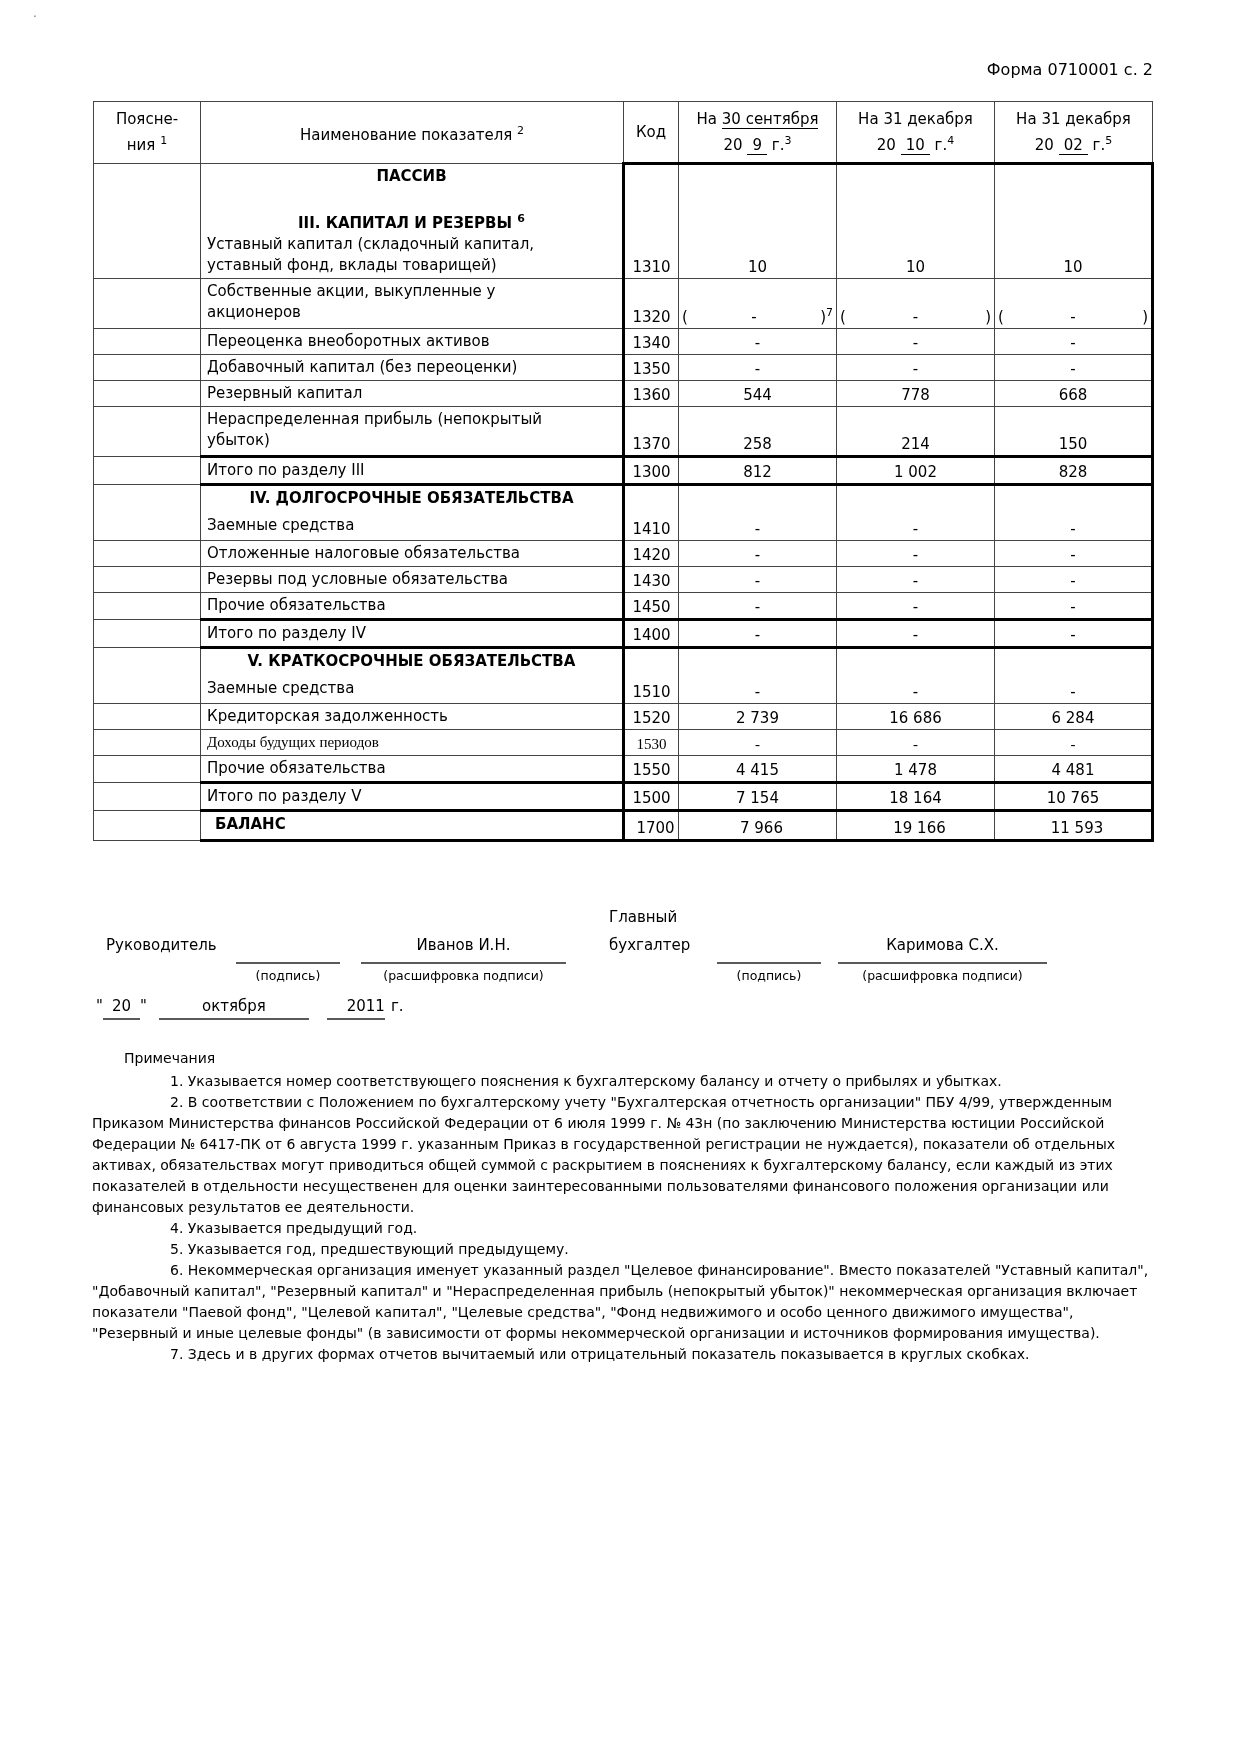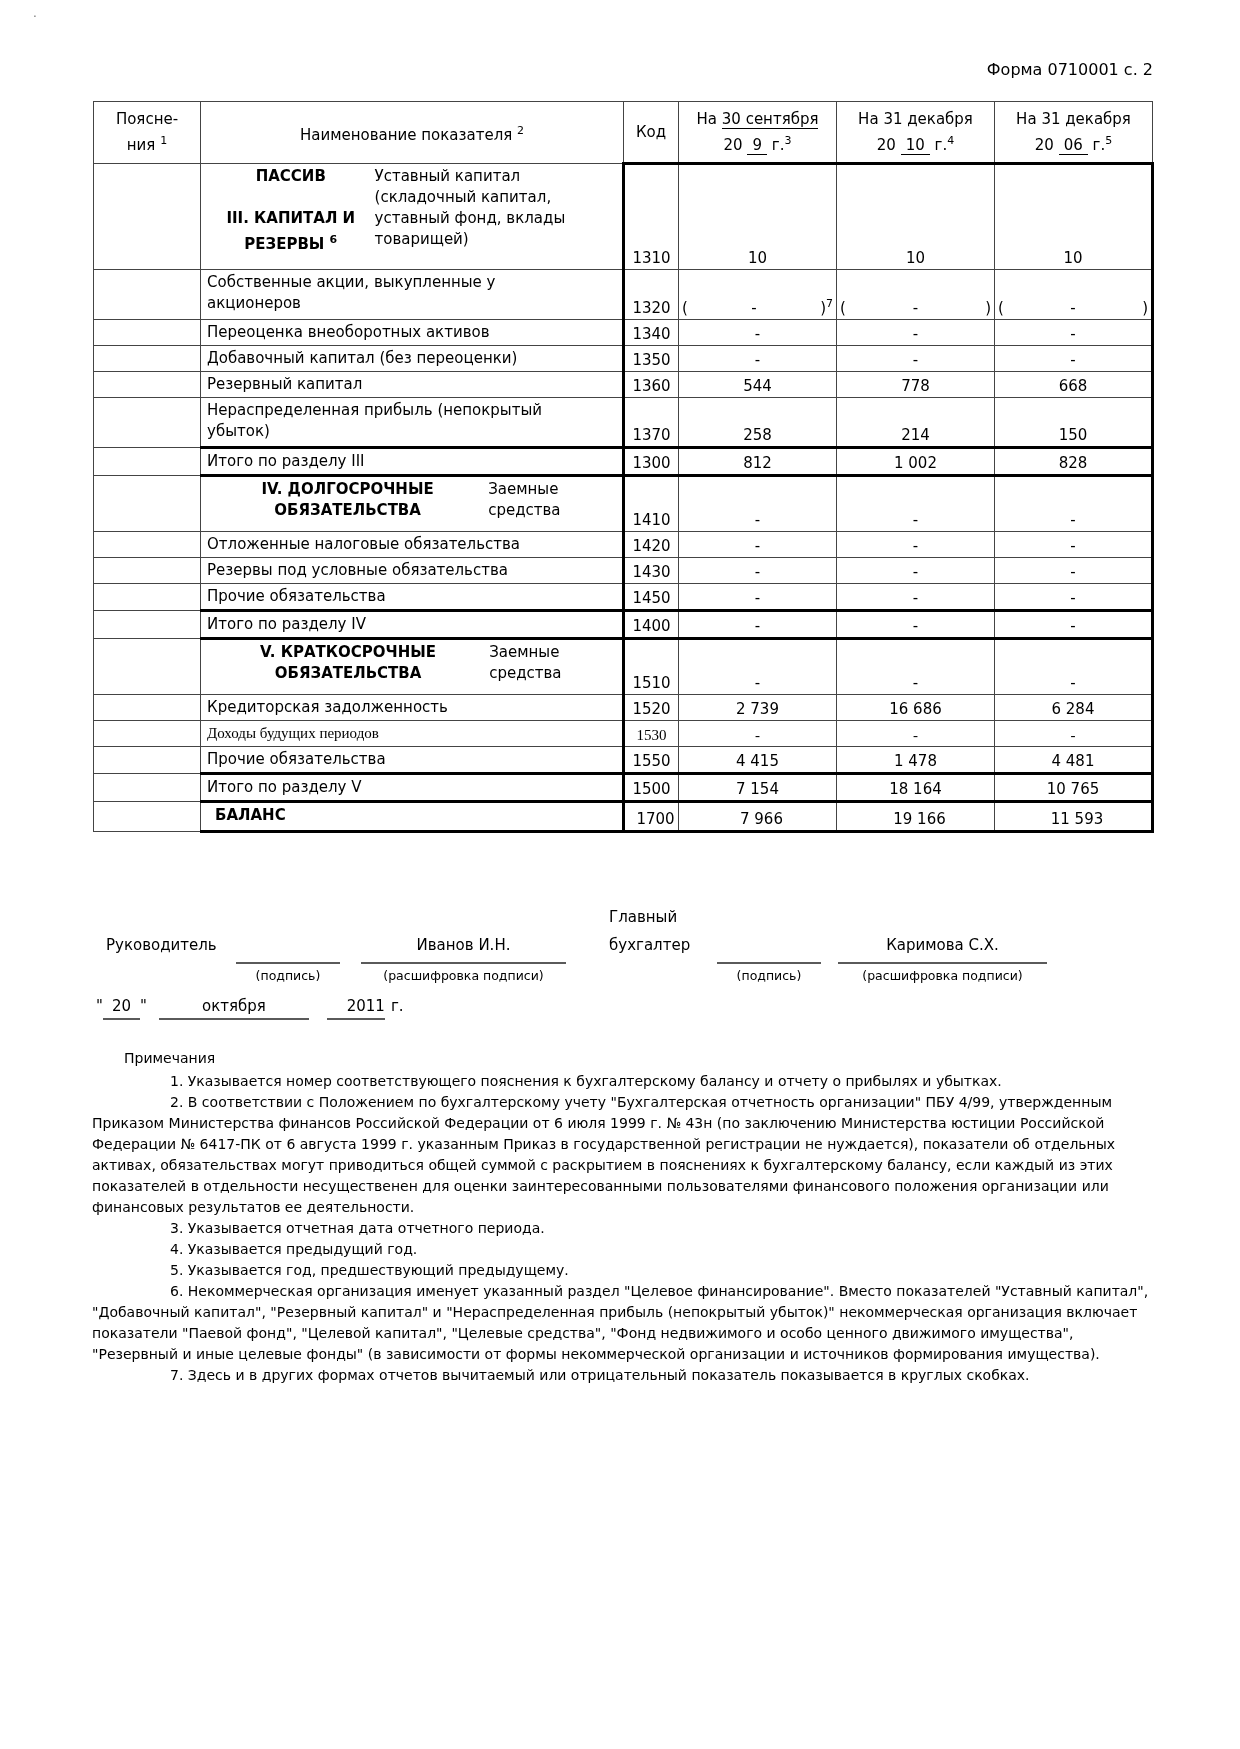--- a/index.html
+++ b/index.html
@@ -26,21 +26,21 @@
   table.balance thead th{height:60px;text-align:center;vertical-align:middle;line-height:21px;}
   table.balance thead th.thick-bottom{border-bottom:3px solid #000;}
   tbody td{vertical-align:bottom;}
   tbody td.expl-col{}
   tbody td.name-col{text-align:left;vertical-align:top;}
   tbody td.code-col{border-left:3px solid #000;text-align:center;padding-bottom:2px;}
   tbody td.value-col{text-align:center;padding-bottom:2px;}
   tbody td.value-col:last-child{border-right:3px solid #000;}
   tbody tr.total td:not(.expl-col){border-top:3px solid #000;border-bottom:3px solid #000;}
   tbody tr:last-child td:not(.expl-col){border-bottom:3px solid #000;padding-left:8px;}
-  .name-wrap{display:flex;flex-direction:row;justify-content:space-between;padding:2px 6px;box-sizing:border-box;}
+  .name-wrap{display:flex;flex-direction:column;justify-content:space-between;padding:2px 6px;box-sizing:border-box;}
   .titles{text-align:center;font-weight:bold;}
   .title-line{line-height:21px;}
   .title-line sup{font-weight:bold;}
   .names .name-line{line-height:21px;}
   .names.b{font-weight:bold;}
   .paren-wrap{display:flex;justify-content:space-between;align-items:flex-end;padding:0 3px;}
   .u{border-bottom:1px solid #000;}
   .u-year{border-bottom:1px solid #000;padding:0 5px;}
   sup{font-size:11px;}
 
@@ -99,21 +99,21 @@
           <span>На</span>
           <span>31 декабря</span><br>
           <span>20</span>
           <span class="u-year">10</span>
           <span>г.</span><sup>4</sup>
         </th>
         <th class="thick-bottom">
           <span>На</span>
           <span>31 декабря</span><br>
           <span>20</span>
-          <span class="u-year">06</span>
+          <span class="u-year">02</span>
           <span>г.</span><sup>5</sup>
         </th>
       </tr>
     </thead>
     <tbody>
         <tr style="height: 106px;">
           <td class="expl-col"></td>
           <td class="name-col">
             <div class="name-wrap" style="min-height: 102px;">
               <div class="titles">
@@ -422,21 +422,20 @@
     <span class="monthu">октября</span>
     <span class="yearu">2011</span>
     <span class="gsuf">г.</span>
   </div>
 
   <div class="notes">
     <div class="notes-heading">Примечания</div>
     <div>
         <p>1. Указывается номер соответствующего пояснения к бухгалтерскому балансу и отчету о прибылях и убытках.</p>
         <p>2. В соответствии с Положением по бухгалтерскому учету "Бухгалтерская отчетность организации" ПБУ 4/99, утвержденным Приказом Министерства финансов Российской Федерации от 6 июля 1999 г. № 43н (по заключению Министерства юстиции Российской Федерации № 6417-ПК от 6 августа 1999 г. указанным Приказ в государственной регистрации не нуждается), показатели об отдельных активах, обязательствах могут приводиться общей суммой с раскрытием в пояснениях к бухгалтерскому балансу, если каждый из этих показателей в отдельности несущественен для оценки заинтересованными пользователями финансового положения организации или финансовых результатов ее деятельности.</p>
-        <p>3. Указывается отчетная дата отчетного периода.</p>
         <p>4. Указывается предыдущий год.</p>
         <p>5. Указывается год, предшествующий предыдущему.</p>
         <p>6. Некоммерческая организация именует указанный раздел "Целевое финансирование". Вместо показателей "Уставный капитал", "Добавочный капитал", "Резервный капитал" и "Нераспределенная прибыль (непокрытый убыток)" некоммерческая организация включает показатели "Паевой фонд", "Целевой капитал", "Целевые средства", "Фонд недвижимого и особо ценного движимого имущества", "Резервный и иные целевые фонды" (в зависимости от формы некоммерческой организации и источников формирования имущества).</p>
         <p>7. Здесь и в других формах отчетов вычитаемый или отрицательный показатель показывается в круглых скобках.</p>
       </div>
   </div>
 
 </div>
 
 </body></html>

